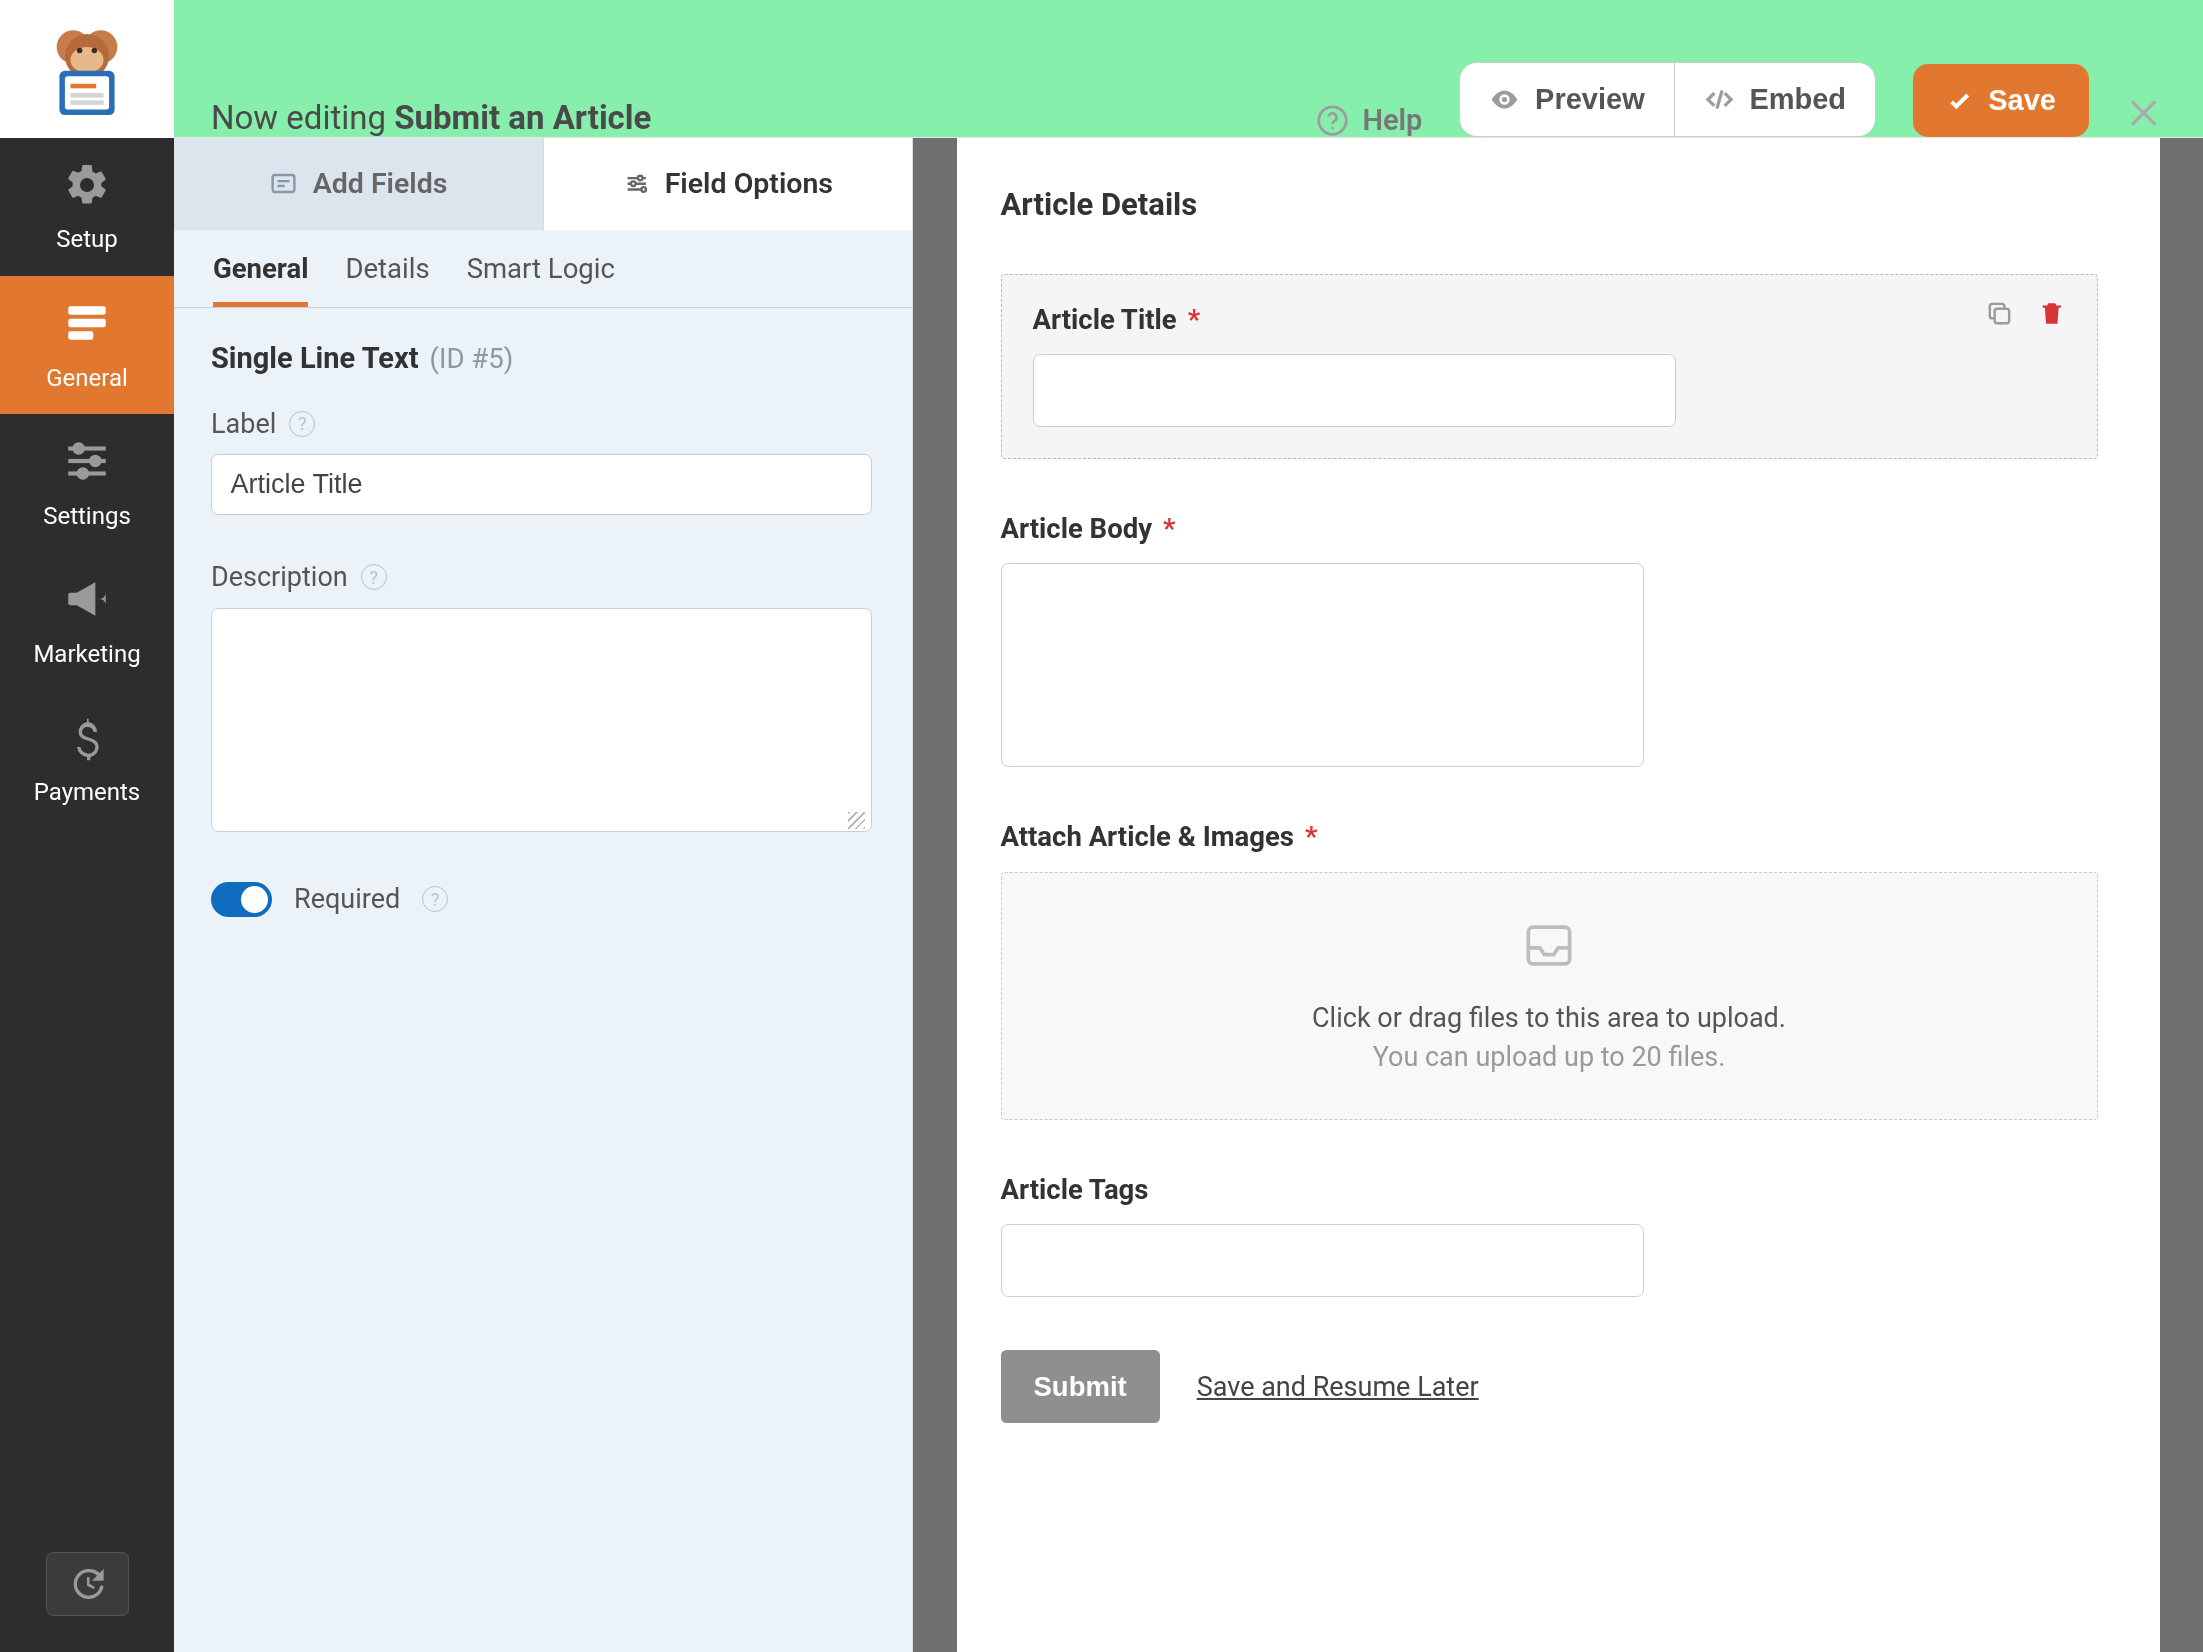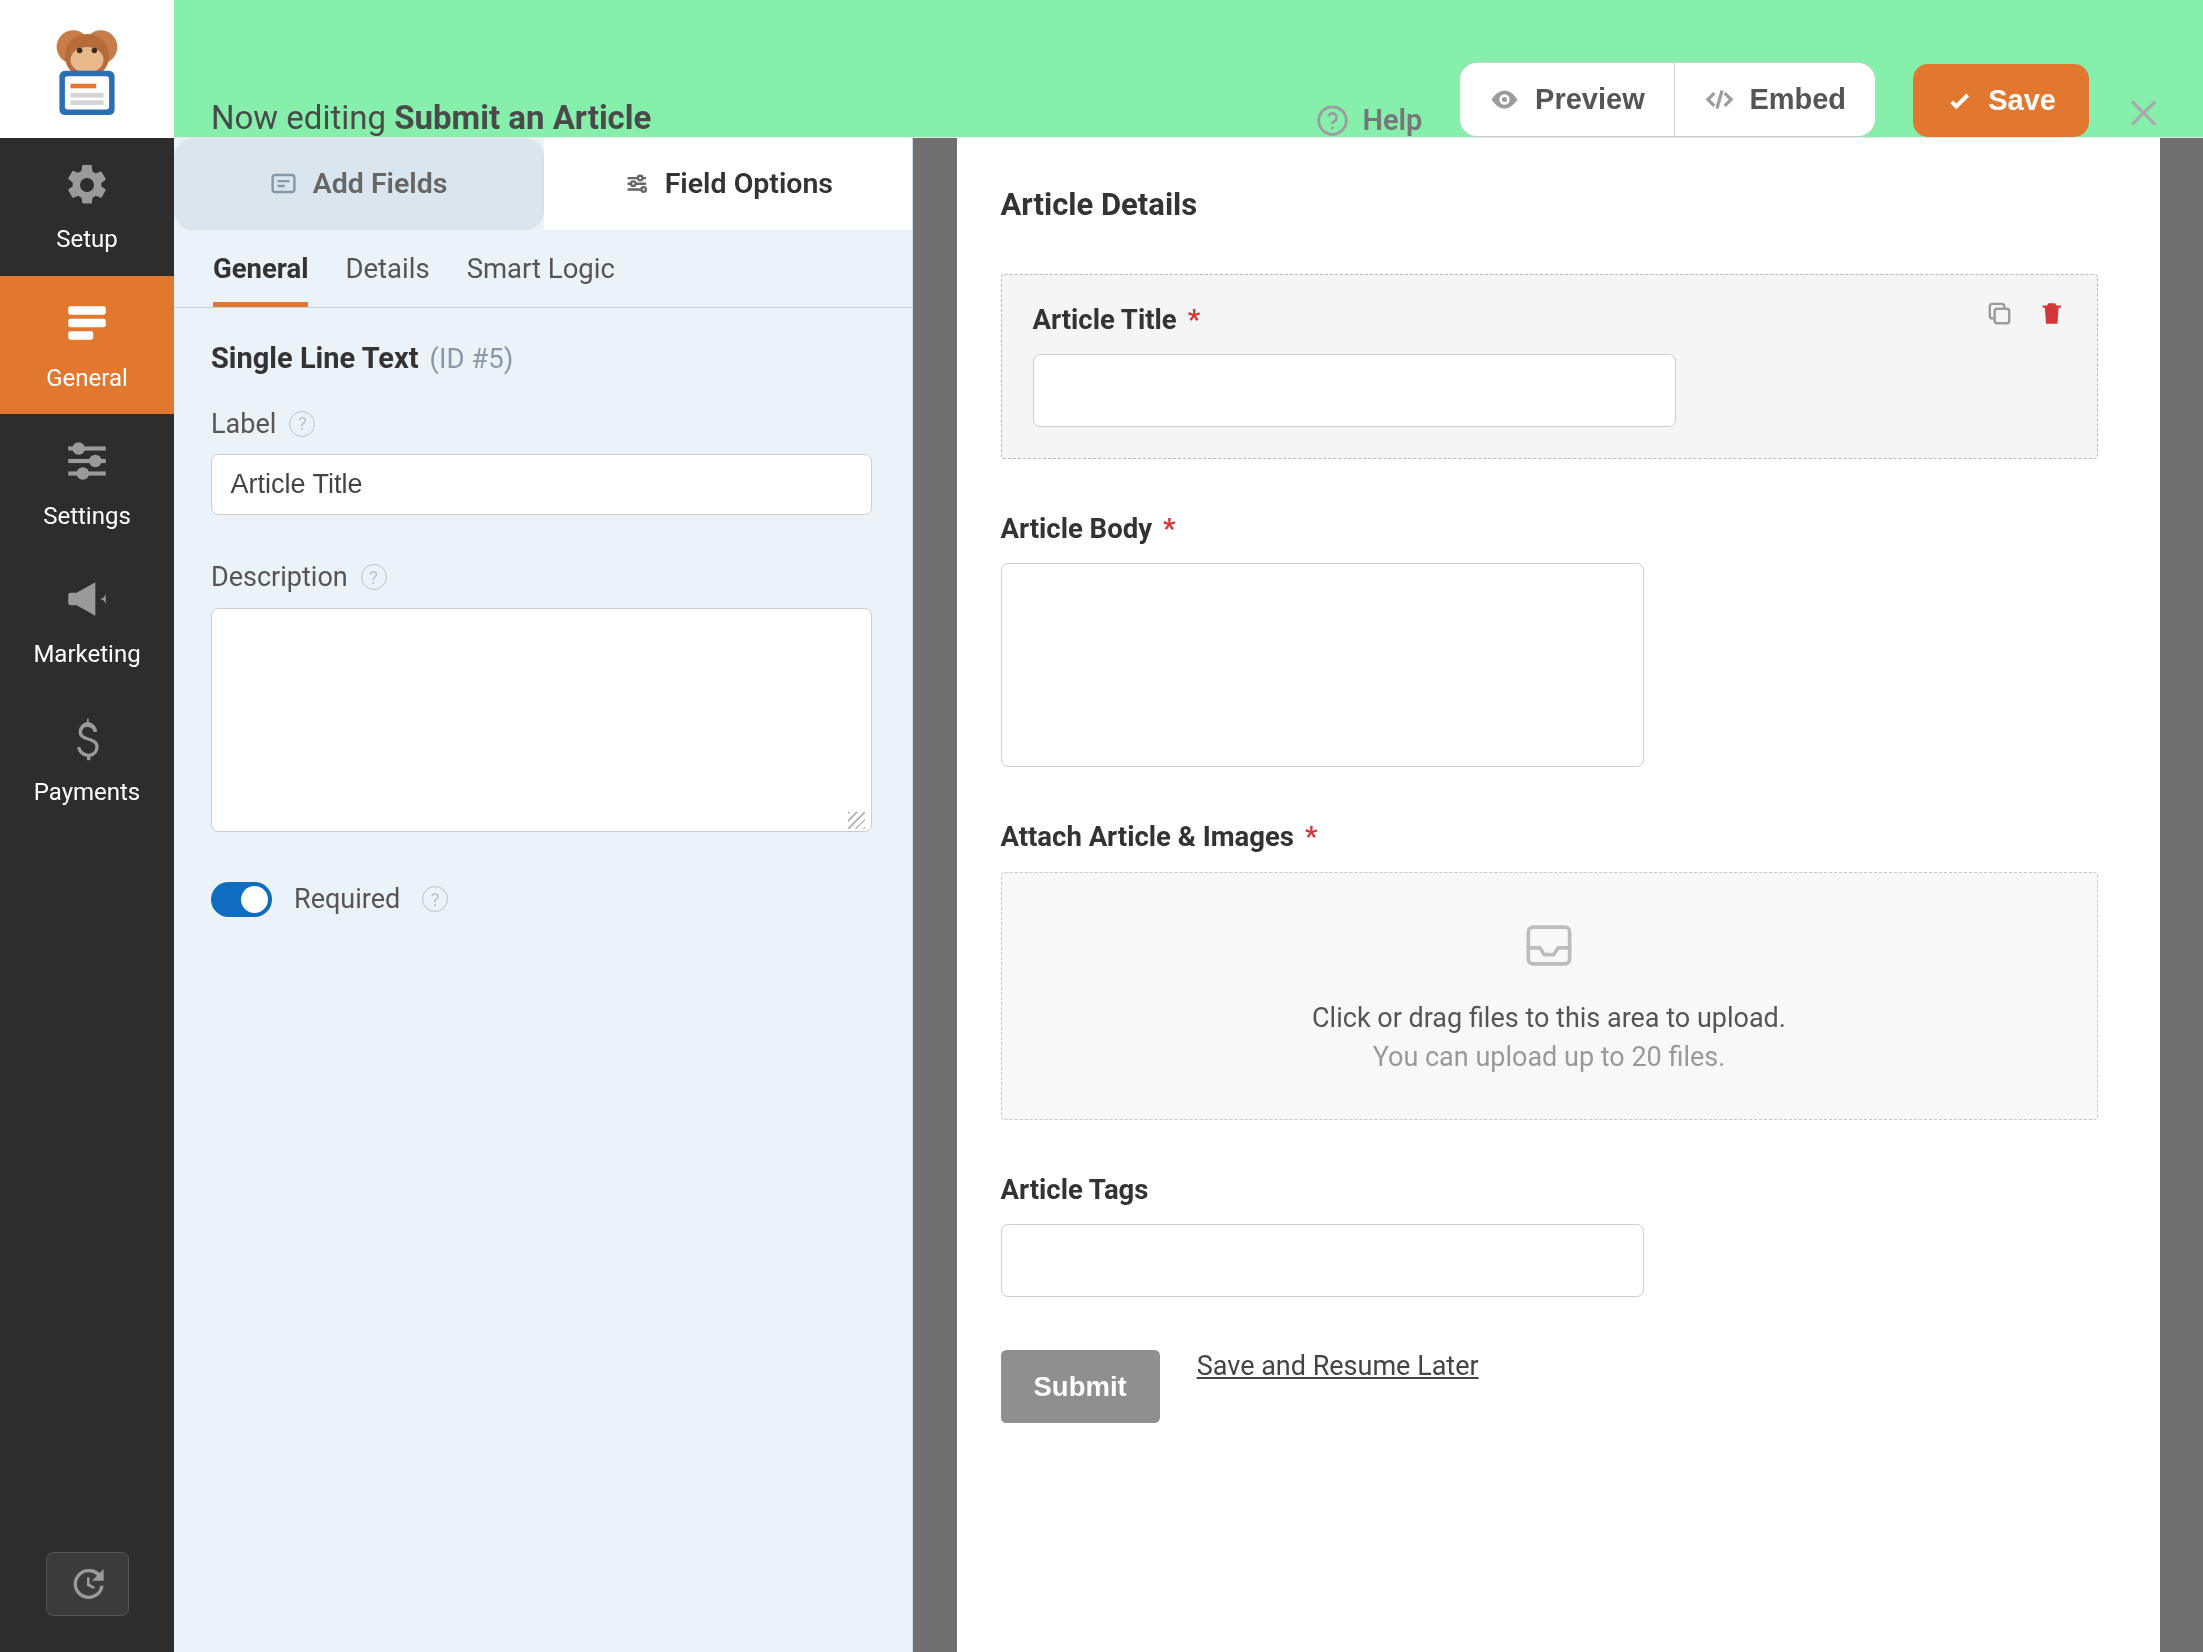--- a/index.html
+++ b/index.html
@@ -33,21 +33,21 @@
   .close-x { color: #aaa; cursor: pointer; }
 
   
   .body { flex: 1; display: flex; min-height: 0; }
 
   
   .panel { width: 739px; background: #ebf2f8; border-right: 1.8px solid #d4dee8; display: flex; flex-direction: column; }
   .panel-tabs { display: flex; height: 92px; background: #ebf2f8; }
   .panel-tab { flex: 1; display: flex; align-items: center; justify-content: center; gap: 14.7px; height: 92px; font-size: 28.5px; font-weight: 600; color: #666; background: #dbe5ee; border-bottom: 1.8px solid #d4dee8; cursor: pointer; }
   .panel-tab.active { background: #fff; color: #333; border-bottom: 1.8px solid #fff; }
-  .panel-tab:first-child { border-right: 1.8px solid #d4dee8; border-radius: 20px; }
+  .panel-tab:first-child { border-right: 1.8px solid #d4dee8; }
   .subtabs { display: flex; gap: 37px; padding: 22px 37px 0 39px; border-bottom: 1.8px solid #c7d2dc; }
   .subtab { font-size: 27.5px; color: #555; font-weight: 400; padding-bottom: 16.5px; cursor: pointer; }
   .subtab.active { font-weight: 700; color: #333; border-bottom: 5.5px solid #e27730; }
   .panel-body { padding: 33px 37px; }
   .panel-heading { display: flex; align-items: baseline; gap: 11px; margin-bottom: 33px; }
   .panel-heading .ftype { font-size: 29px; font-weight: 700; color: #333; }
   .panel-heading .fid { font-size: 27.5px; color: #8a98a6; }
   .form-row { margin-bottom: 46px; }
   .form-label { display: flex; align-items: center; gap: 13px; font-size: 27px; color: #555; margin-bottom: 14.7px; }
   .help-ic { width: 26px; height: 26px; border: 1.8px solid #b9c3cd; border-radius: 50%; display: inline-flex; align-items: center; justify-content: center; font-size: 18.4px; color: #b9c3cd; }
@@ -69,21 +69,21 @@
   .pv-textarea { width: 643px; height: 204px; border: 1.8px solid #ccc; border-radius: 7.3px; background: #fff; }
   .pv-selected { border: 1.8px dashed #b9b9b9; background: #f5f5f5; border-radius: 3.7px; padding: 27.5px 31px 31px 31px; position: relative; margin-bottom: 53px; }
   .pv-selected .pv-label { margin-bottom: 18.4px; }
   .pv-selected .pv-input-sm { background: #fff; }
   .sel-actions { position: absolute; top: 24px; right: 31px; display: flex; gap: 24px; }
   .sel-dup svg { color: #9c9c9c; }
   .sel-del svg { color: #d63638; }
   .upload-area { border: 1.8px dashed #c9c9c9; background: #f8f8f8; border-radius: 3.7px; height: 248px; display: flex; flex-direction: column; align-items: center; justify-content: center; gap: 7.3px; }
   .upload-text1 { font-size: 27px; color: #555; margin-top: 22px; }
   .upload-text2 { font-size: 27px; color: #999; }
-  .submit-row { display: flex; align-items: flex-start; gap: 37px; margin-top: 18.4px; }
+  .submit-row { display: flex; align-items: center; gap: 37px; margin-top: 18.4px; }
   .submit-btn { height: 73px; padding: 0 33px; background: #8f8f8f; color: #fff; font-size: 27.5px; font-weight: 600; border: none; border-radius: 5.5px; cursor: pointer; }
   .resume-link { font-size: 27px; color: #444; text-decoration: underline; cursor: pointer; }
 
   .textarea-handle { position: relative; }
   .textarea-handle::after { content: ''; position: absolute; right: 7.3px; bottom: 7.3px; width: 16.5px; height: 16.5px; background: repeating-linear-gradient(135deg, #bbb 0 1.8px, transparent 1.8px 5.5px); }
 </style>
 </head>
 <body>
 
 <div class="nav-rail">

